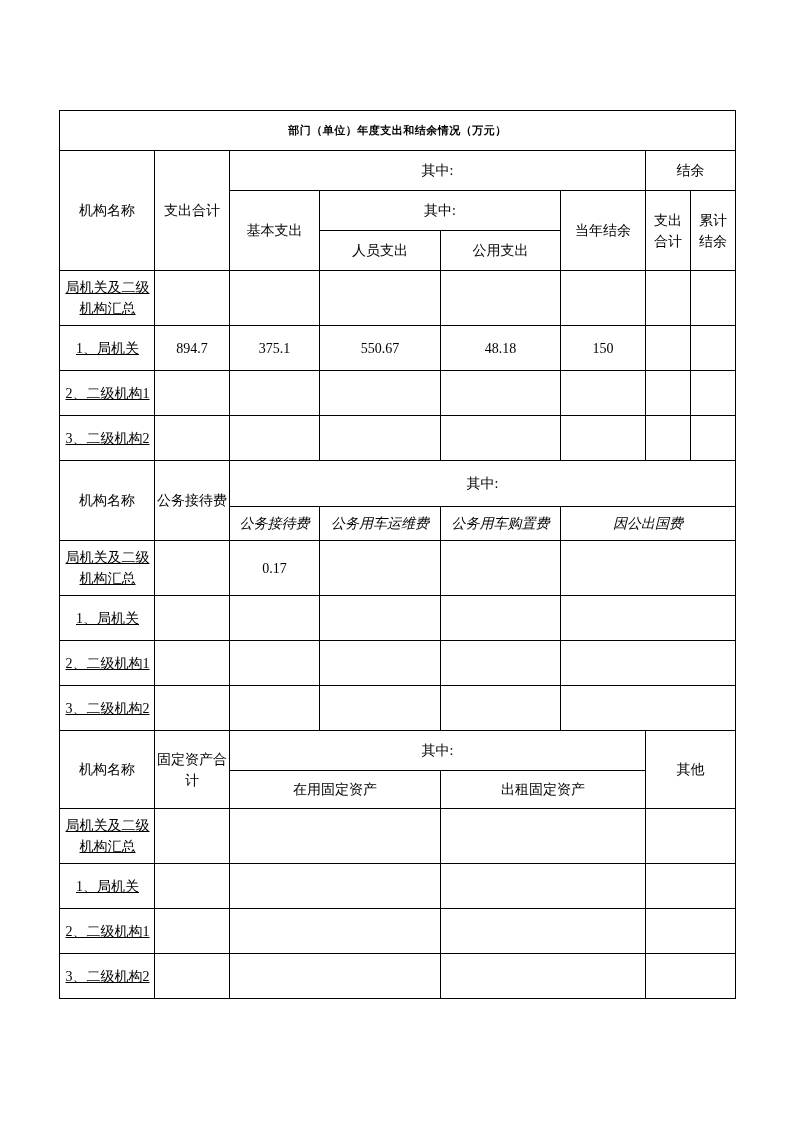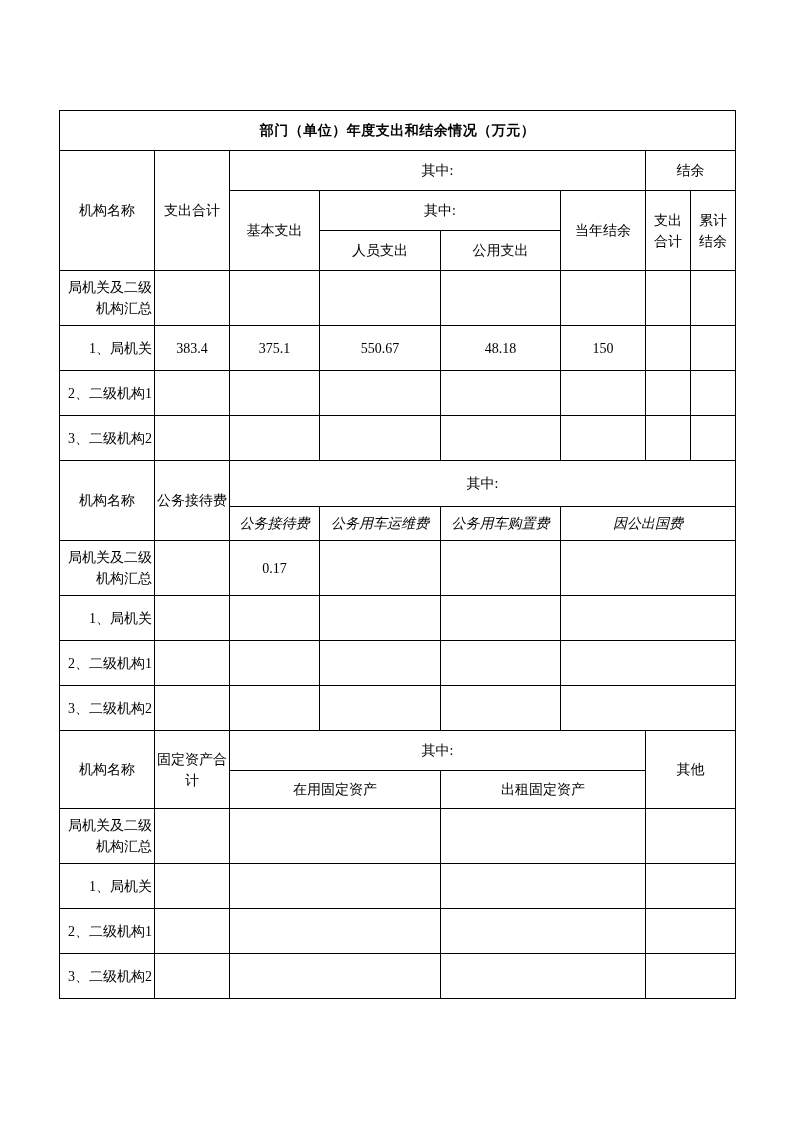--- a/index.html
+++ b/index.html
@@ -31,26 +31,27 @@
     text-align: center;
     vertical-align: middle;
     font-size: 14px;
     padding: 2px;
     line-height: 1.5;
     word-break: break-all;
     overflow: hidden;
   }
   td.title-cell {
     font-weight: bold;
-    font-size: 14px;
+    font-size: 11px;
     letter-spacing: 0.5px;
   }
   td.rowlabel {
-    text-align: right;
+    text-align: center;
     padding-left: 3px;
+    text-decoration: underline;
   }
   tr.h40 { height: 40px; }
   tr.h34 { height: 34px; font-style: italic; }
   tr.h38 { height: 38px; }
   tr.h45 { height: 45px; }
   tr.h46 { height: 46px; }
   tr.h55 { height: 55px; }
 </style>
 </head>
 <body>
@@ -96,21 +97,21 @@
       <td></td>
       <td></td>
       <td></td>
       <td></td>
       <td></td>
       <td></td>
       <td></td>
     </tr>
     <tr class="h45">
       <td class="rowlabel">1、局机关</td>
-      <td>383.4</td>
+      <td>894.7</td>
       <td>375.1</td>
       <td>550.67</td>
       <td>48.18</td>
       <td>150</td>
       <td></td>
       <td></td>
     </tr>
     <tr class="h45">
       <td class="rowlabel">2、二级机构1</td>
       <td></td>

